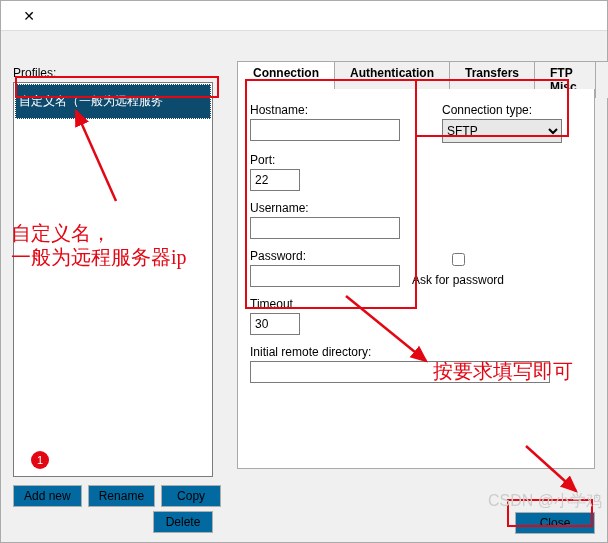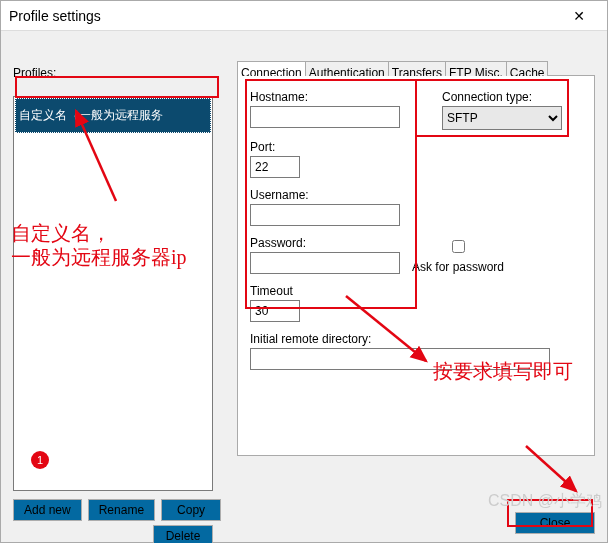--- a/index.html
+++ b/index.html
@@ -2,30 +2,30 @@
 <html><head>
 <meta charset="utf-8">
 <style>
 * { box-sizing: border-box; font-family: "Segoe UI", Tahoma, sans-serif; font-size: 12px; }
 body { margin: 0; background: #f0f0f0; }
 .window { width: 608px; height: 543px; background: #f0f0f0; border: 1px solid #aaa; position: relative; }
 .titlebar { height: 30px; display: flex; align-items: center; padding: 0 8px; background: #fff; border-bottom: 1px solid #ddd; }
 .titlebar .title { font-size: 14px; flex: 1; }
 .titlebar .close-x { width: 40px; text-align: center; font-size: 14px; cursor: pointer; }
 .content { position: absolute; top: 30px; left: 0; right: 0; bottom: 0; padding: 10px 12px; }
-.profiles-label { margin-bottom: 16px; }
+.profiles-label { margin-bottom: 2px; }
 .left-panel { position: absolute; left: 12px; top: 35px; width: 210px; }
 .listbox { width: 200px; height: 395px; background: #fff; border: 1px solid #7a7a7a; padding: 1px; }
 .list-item { background: #0c4a6e; color: #fff; padding: 8px 3px; white-space: nowrap; overflow: hidden; cursor: pointer; border: 1px dotted #fff; }
 .btn-row { margin-top: 8px; display: flex; gap: 6px; flex-wrap: wrap; }
 .btn-row2 { margin-top: 4px; display:flex; justify-content:flex-end; width:200px; }
 button.win { background: #0369a1; border: 1px solid #adadad; padding: 3px 10px; min-width: 60px; cursor: pointer; }
 .right-panel { position: absolute; left: 236px; top: 20px; right: 12px; bottom: 44px; }
 .tabs { display: flex; border-bottom: 1px solid #aaa; }
-.tab { padding: 4px 3px; background: #f0f0f0; border: 1px solid #aaa; border-bottom: none; margin-right: -1px; cursor: pointer; position: relative; top: 10px; }
+.tab { padding: 4px 15px; background: #f0f0f0; border: 1px solid #aaa; border-bottom: none; margin-right: -1px; cursor: pointer; position: relative; top: 10px; font-weight: bold; }
 .tab.active { background: #fff; border-bottom: 1px solid #fff; }
 .tab-body { background: #fff; border: 1px solid #aaa; border-top: none; height: 380px; padding: 14px 12px 10px 12px; position: relative; }
 .field { margin-bottom: 10px; }
 .field-label { display: block; margin-bottom: 2px; }
 input.txt { border: 1px solid #7a7a7a; padding: 2px 4px; background: #fff; height: 22px; }
 .hostname-line { display: flex; gap: 20px; align-items: flex-start; }
 .conn-type select { width: 120px; height: 24px; border: 1px solid #7a7a7a; background: #e8e8e8; }
 .chk { display: flex; align-items: center; gap: 4px; flex-direction: column; }
 .close-bar { position: absolute; right: 12px; bottom: 8px; }
 .close-bar button { min-width: 80px; }
@@ -35,21 +35,20 @@
 .red-text { color: #e30613; font-size: 20px; font-family: Liberation Serif, serif; position:absolute; pointer-events:none; line-height:1.2; }
 .badge { width:18px; height:18px; border-radius:50%; background:#e30613; color:#fff; font-size:11px; display:flex; align-items:center; justify-content:center; position:absolute; box-shadow:0 0 0 2px #fff; }
 svg.arrow { position:absolute; pointer-events:none; }
 .watermark { position:absolute; right:5px; bottom:30px; color:#ccc; font-size:16px; }
 </style>
 </head>
 <body>
 
 <div class="window">
   <div class="titlebar">
-    <span class="title">Profile settings</span>
     <span class="close-x">✕</span>
   </div>
 
   <div class="content">
 
     <div class="left-panel">
       <div class="profiles-label">Profiles:</div>
       <div class="listbox">
         <div class="list-item">自定义名（一般为远程服务</div>
       </div>

